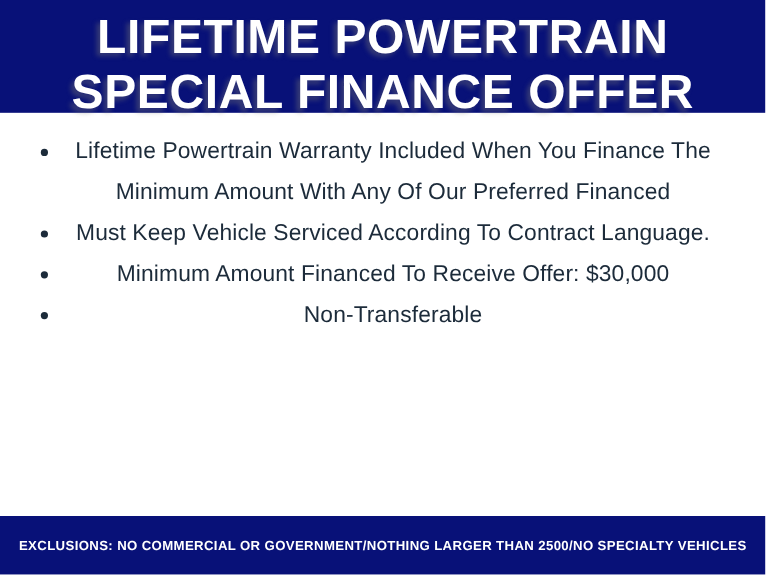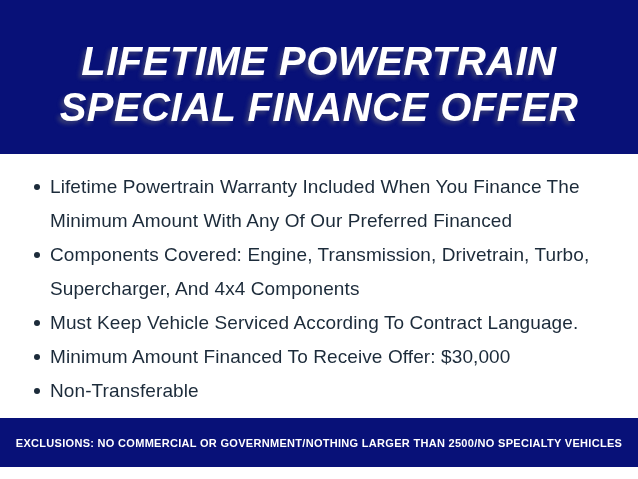--- a/index.html
+++ b/index.html
@@ -12,44 +12,44 @@
     position: relative;
     width: 638px;
     height: 479px;
     background: var(--white);
     overflow: hidden;
     font-family: "Liberation Sans", sans-serif;
   }
   .banner-top {
     box-sizing: border-box;
     width: 100%;
-    height: 154px;
+    height: 94px;
     background: var(--navy);
     color: var(--white);
     display: flex;
     flex-direction: column;
     justify-content: center;
     align-items: center;
     text-align: center;
     padding-top: 14px;
-    font-style: italic;
   }
   .title-line {
     font-weight: bold;
     font-size: 40px;
     line-height: 46px;
     letter-spacing: 0.5px;
     white-space: nowrap;
     text-shadow: -3px 3px 4px rgba(115,115,115,0.45);
   }
   .bullets {
     margin: 16px 0 0 33px;
     padding: 0;
     list-style: none;
     width: 572px;
+    text-align: center;
   }
   .bullets li {
     position: relative;
     padding-left: 17px;
     font-size: 19px;
     line-height: 34px;
     letter-spacing: 0.1px;
     color: var(--body-text);
   }
   .bullets li::before {
@@ -58,21 +58,21 @@
     left: 1px;
     top: 14px;
     width: 6px;
     height: 6px;
     border-radius: 50%;
     background: var(--body-text);
   }
   .banner-bottom {
     position: absolute;
     left: 0;
-    bottom: 12px;
+    bottom: 0;
     width: 100%;
     height: 49px;
     background: var(--navy);
     color: var(--white);
     display: flex;
     align-items: center;
     justify-content: center;
   }
   .exclusions {
     font-size: 11px;
@@ -90,24 +90,20 @@
     <div class="title-line">LIFETIME POWERTRAIN</div>
     <div class="title-line">SPECIAL FINANCE OFFER</div>
   </header>
 
   <ul class="bullets" id="bullet-list">
       <li>
         <div class="bullet-line">Lifetime Powertrain Warranty Included When You Finance The</div>
         <div class="bullet-line">Minimum Amount With Any Of Our Preferred Financed</div>
       </li>
       <li>
-        <div class="bullet-line">Components Covered: Engine, Transmission, Drivetrain, Turbo,</div>
-        <div class="bullet-line">Supercharger, And 4x4 Components</div>
-      </li>
-      <li>
         <div class="bullet-line">Must Keep Vehicle Serviced According To Contract Language.</div>
       </li>
       <li>
         <div class="bullet-line">Minimum Amount Financed To Receive Offer: $30,000</div>
       </li>
       <li>
         <div class="bullet-line">Non-Transferable</div>
       </li>
     </ul>
 

